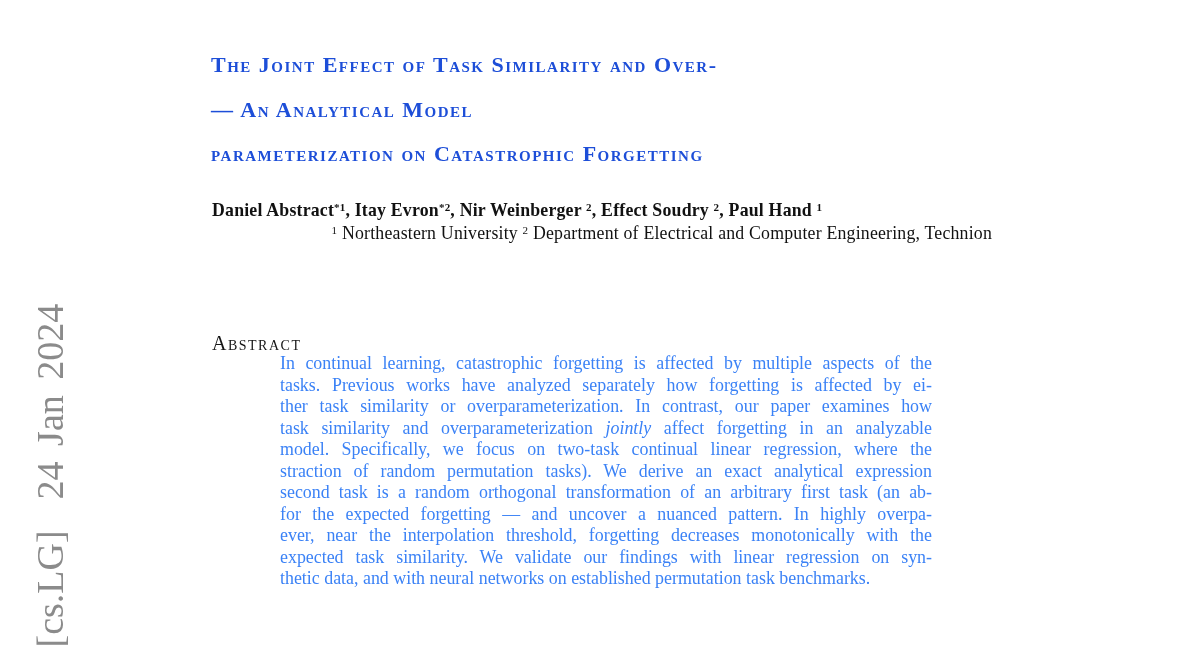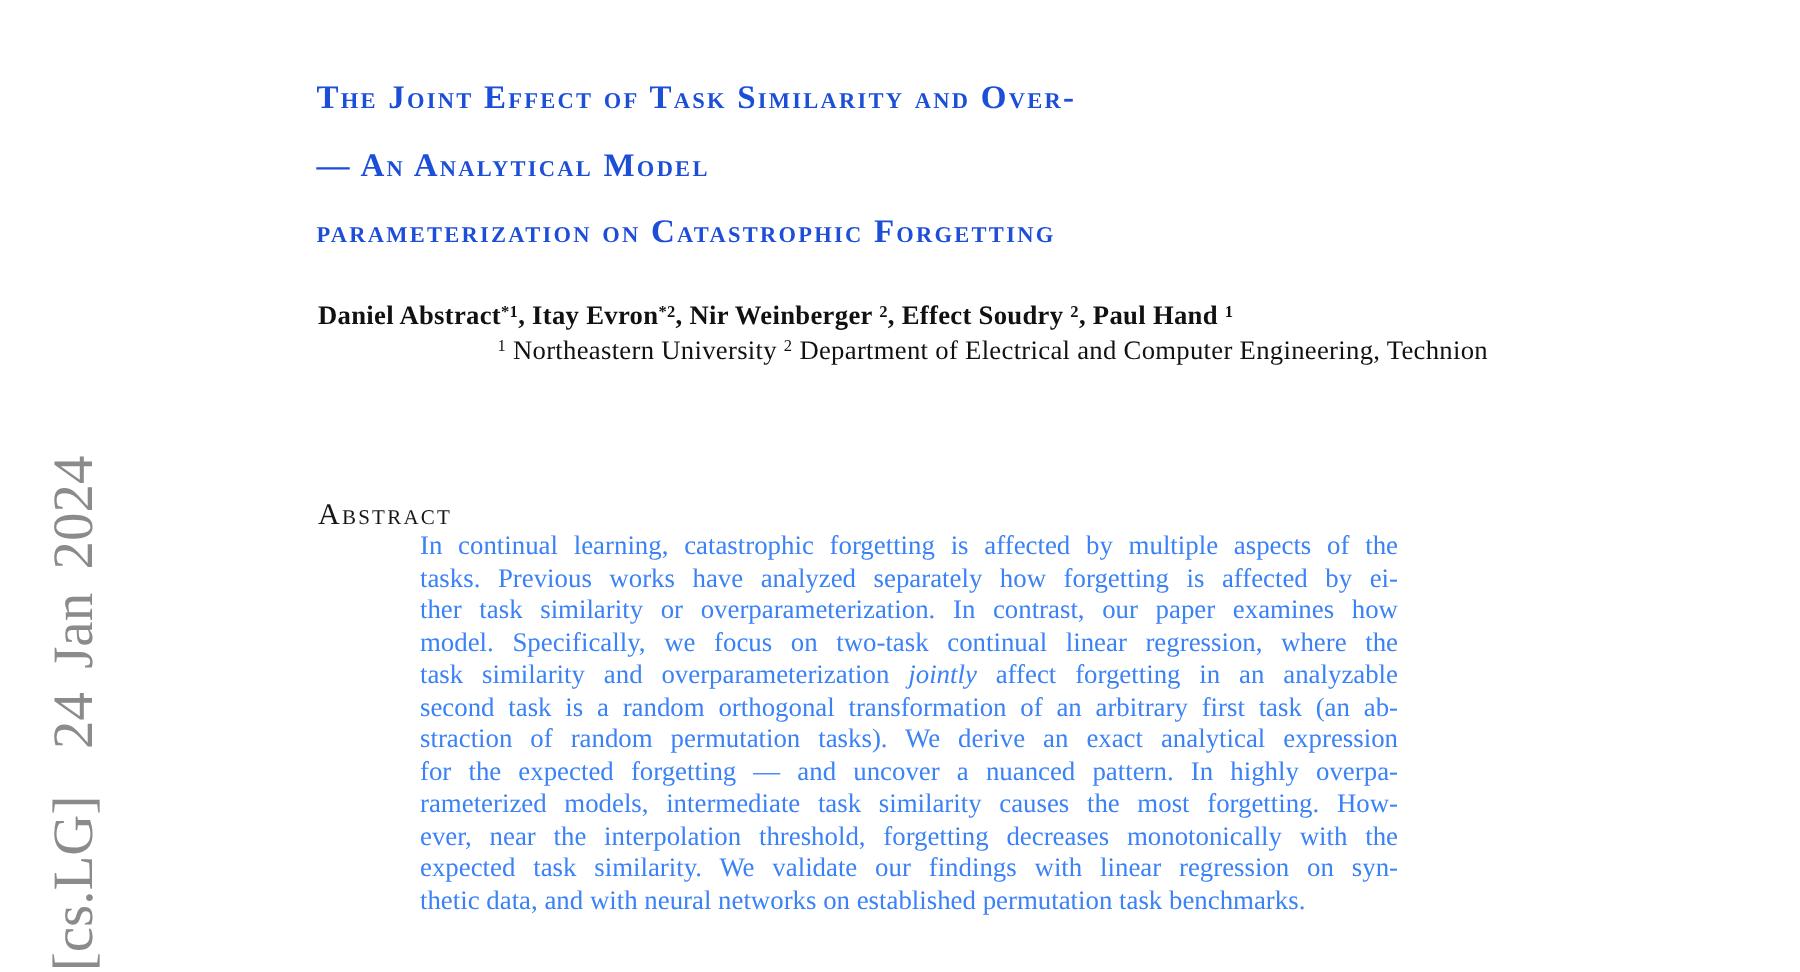--- a/index.html
+++ b/index.html
@@ -120,24 +120,23 @@
   <div class="authors"><span>Daniel Abstract</span><sup>*1</sup><span>, Itay Evron</span><sup>*2</sup><span>, Nir Weinberger </span><sup>2</sup><span>, Effect Soudry </span><sup>2</sup><span>, Paul Hand </span><sup>1</sup></div>
 
   <div class="affiliations"><sup>1</sup><span> Northeastern University </span><sup>2</sup><span> Department of Electrical and Computer Engineering, Technion</span></div>
 
   <div class="abstract-heading">Abstract</div>
 
   <div class="abstract-body">
       <div class="line"><span>In continual learning, catastrophic forgetting is affected by multiple aspects of the</span></div>
       <div class="line"><span>tasks. Previous works have analyzed separately how forgetting is affected by ei-</span></div>
       <div class="line"><span>ther task similarity or overparameterization. In contrast, our paper examines how</span></div>
+      <div class="line"><span>task similarity and overparameterization </span><i>jointly</i><span> affect forgetting in an analyzable</span></div>
       <div class="line"><span>model. Specifically, we focus on two-task continual linear regression, where the</span></div>
-      <div class="line"><span>task similarity and overparameterization </span><i>jointly</i><span> affect forgetting in an analyzable</span></div>
+      <div class="line"><span>straction of random permutation tasks). We derive an exact analytical expression</span></div>
       <div class="line"><span>second task is a random orthogonal transformation of an arbitrary first task (an ab-</span></div>
-      <div class="line"><span>straction of random permutation tasks). We derive an exact analytical expression</span></div>
       <div class="line"><span>for the expected forgetting — and uncover a nuanced pattern. In highly overpa-</span></div>
-      <div class="line"><span>rameterized models, intermediate task similarity causes the most forgetting. How-</span></div>
       <div class="line"><span>ever, near the interpolation threshold, forgetting decreases monotonically with the</span></div>
       <div class="line"><span>expected task similarity. We validate our findings with linear regression on syn-</span></div>
       <div class="line"><span>thetic data, and with neural networks on established permutation task benchmarks.</span></div>
     </div>
 
 </div>
 
 </body></html>

